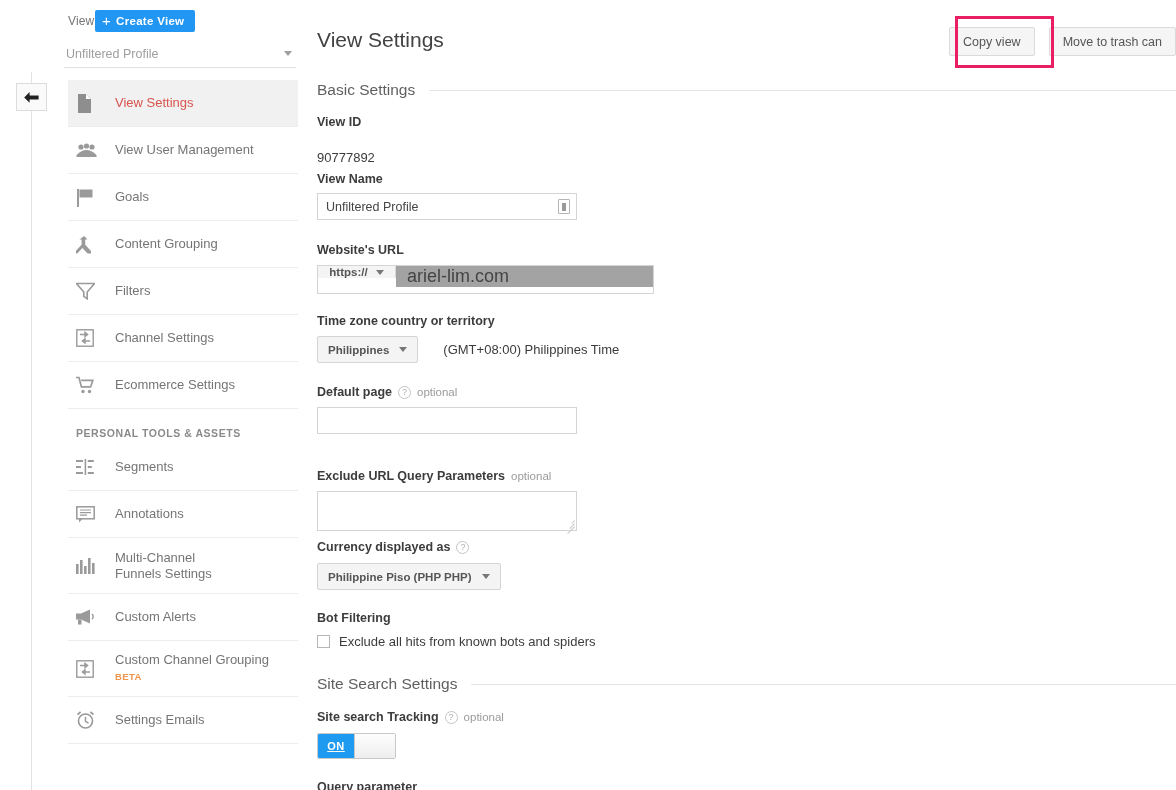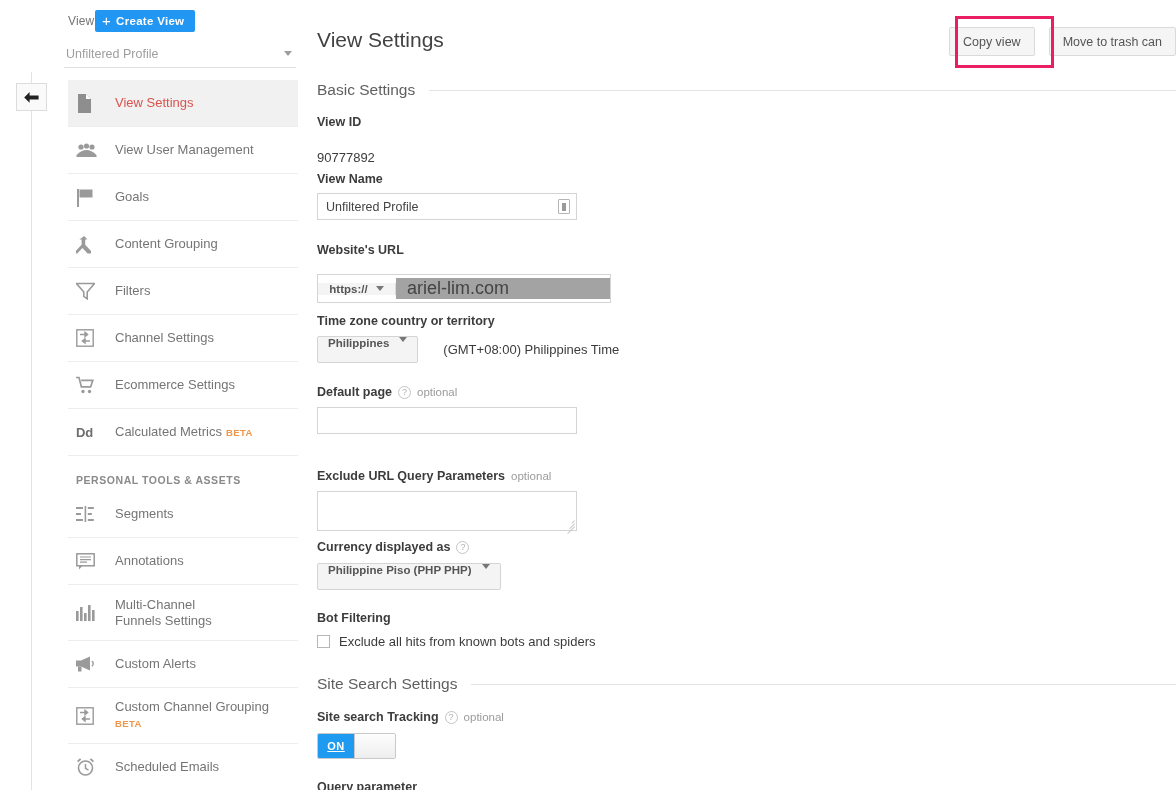--- a/index.html
+++ b/index.html
@@ -138,37 +138,37 @@
   }
   .input-wrap { position: relative; width: 260px; }
   .inp-icon {
     position: absolute; right: 7px; top: 13px;
     width: 12px; height: 15px;
     border: 1px solid #b5b5b5; border-radius: 1px;
     display: flex; align-items: center; justify-content: center;
   }
   .inp-icon i { display: block; width: 4px; height: 8px; background: #9a9a9a; }
 
-  .url-row { margin-top: 17px; display: flex; align-items: center; width: 294px; height: 29px;
+  .url-row { margin-top: 8px; display: flex; align-items: flex-start; width: 337px; height: 29px;
              border: 1px solid #d4d4d4; }
   .url-proto {
     width: 78px; background: #f4f4f4; border-right: 1px solid #d9d9d9;
     display: flex; align-items: center; justify-content: center; gap: 8px;
     font-size: 11.5px; font-weight: bold; color: #555; cursor: pointer;
   }
   .url-proto .caret2 { width: 0; height: 0; border-left: 4px solid transparent;
                        border-right: 4px solid transparent; border-top: 5px solid #777; }
   .url-val { flex: 1; display: flex; align-items: center; padding-left: 11px;
              font-size: 18px; color: #444; background: #a3a3a3; }
 
   .tz-row { margin-top: 8px; display: flex; align-items: center; gap: 25px; }
   .selbtn {
     height: 27px; padding: 0 10px;
     background: #f4f4f4; border: 1px solid #d4d4d4; border-radius: 2px;
-    display: inline-flex; align-items: flex-start; gap: 10px;
+    display: inline-flex; align-items: center; gap: 10px;
     font-family: "Liberation Sans", sans-serif;
     font-size: 11.5px; font-weight: bold; color: #555; cursor: pointer;
   }
   .selbtn .caret2 { width: 0; height: 0; border-left: 4px solid transparent;
                     border-right: 4px solid transparent; border-top: 5px solid #777; }
   .tz-note { font-size: 13px; color: #3c3c3c; }
 
   .blankinput {
     margin-top: 8px; width: 260px; height: 27px;
     border: 1px solid #d4d4d4; background: #fff;
@@ -297,26 +297,20 @@
         <span class="nav-icon">
           <svg width="19" height="18" viewBox="0 0 19 18">
             <path d="M0 1.5 h3 l2.4 9.4 h9.2 l2.2-6.6 H5.2" fill="none" stroke="#9a9a9a" stroke-width="1.7"></path>
             <circle cx="7" cy="15.5" r="1.7" fill="#9a9a9a"></circle>
               <circle cx="13.5" cy="15.5" r="1.7" fill="#9a9a9a"></circle>
           </svg>
         </span>
         <span class="nav-text">Ecommerce Settings</span>
       </div>
 
-      <div class="nav-item">
-        <span class="nav-icon">
-            <span class="dd-mark">Dd</span>
-          </span>
-        <span class="nav-text"><span>Calculated Metrics</span><span class="beta">BETA</span></span>
-      </div>
 
       <div class="nav-section">PERSONAL TOOLS &amp; ASSETS</div>
 
       <div class="nav-item">
         <span class="nav-icon">
           <svg width="18" height="16" viewBox="0 0 18 16">
             <rect x="0" y="1" width="7" height="2" fill="#9a9a9a"></rect>
               <rect x="0" y="7" width="5" height="2" fill="#9a9a9a"></rect>
               <rect x="0" y="13" width="7" height="2" fill="#9a9a9a"></rect>
             <rect x="8.6" y="0" width="1.6" height="16" fill="#9a9a9a"></rect>
@@ -375,21 +369,21 @@
       </div>
 
       <div class="nav-item">
         <span class="nav-icon">
           <svg width="19" height="18" viewBox="0 0 19 18">
             <circle cx="9.5" cy="10" r="7" fill="none" stroke="#9a9a9a" stroke-width="1.6"></circle>
             <path d="M9.5 6 v4.4 l3 1.8" stroke="#9a9a9a" stroke-width="1.5" fill="none"></path>
             <path d="M1.6 3.6 L4.6 0.8 M17.4 3.6 L14.4 0.8" stroke="#9a9a9a" stroke-width="1.8"></path>
           </svg>
         </span>
-        <span class="nav-text">Scheduled Emails</span>
+        <span class="nav-text">Settings Emails</span>
       </div>
 
     </div>
   </div>
 
   <div id="main">
 
     <h1 class="page-title">View Settings</h1>
 
     <div class="top-actions">

